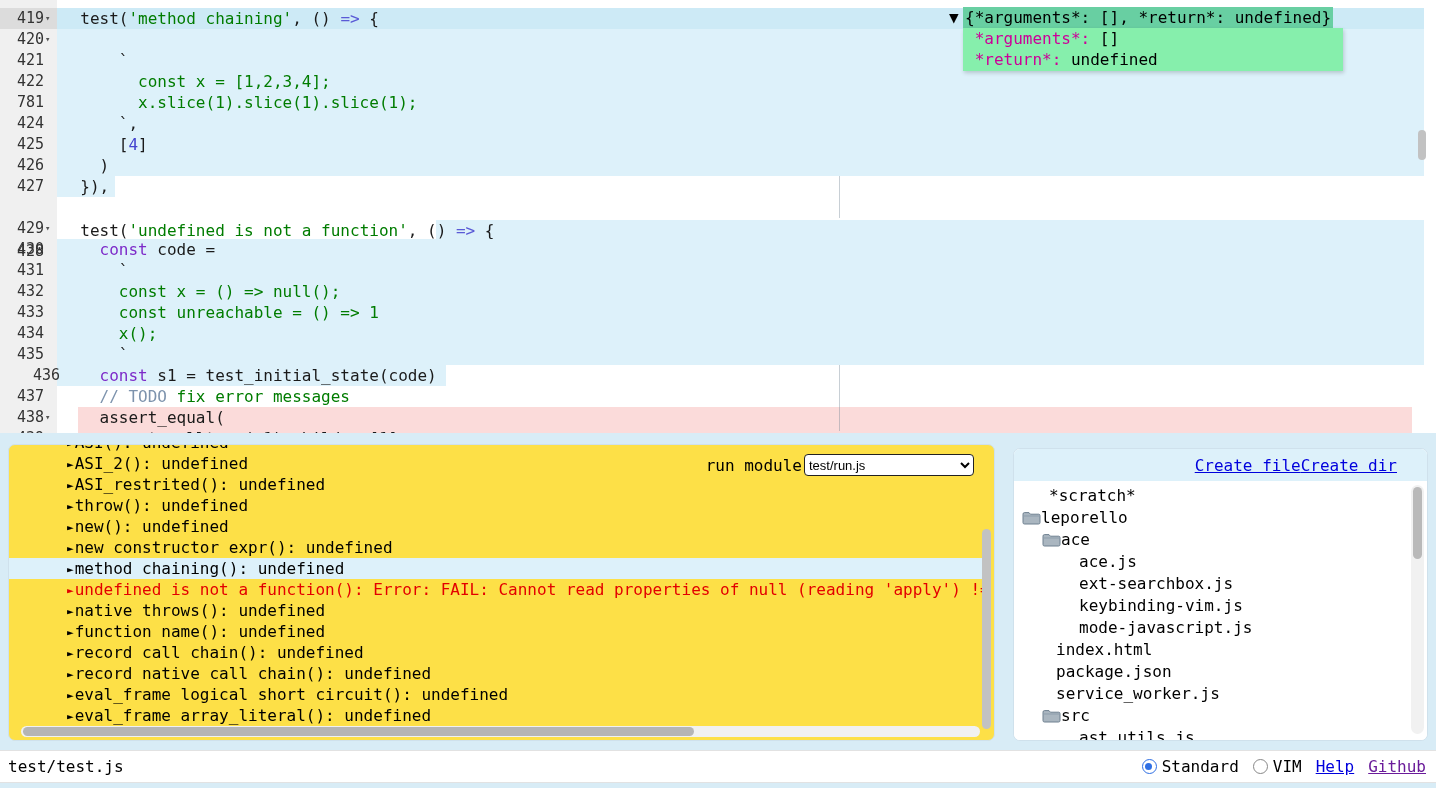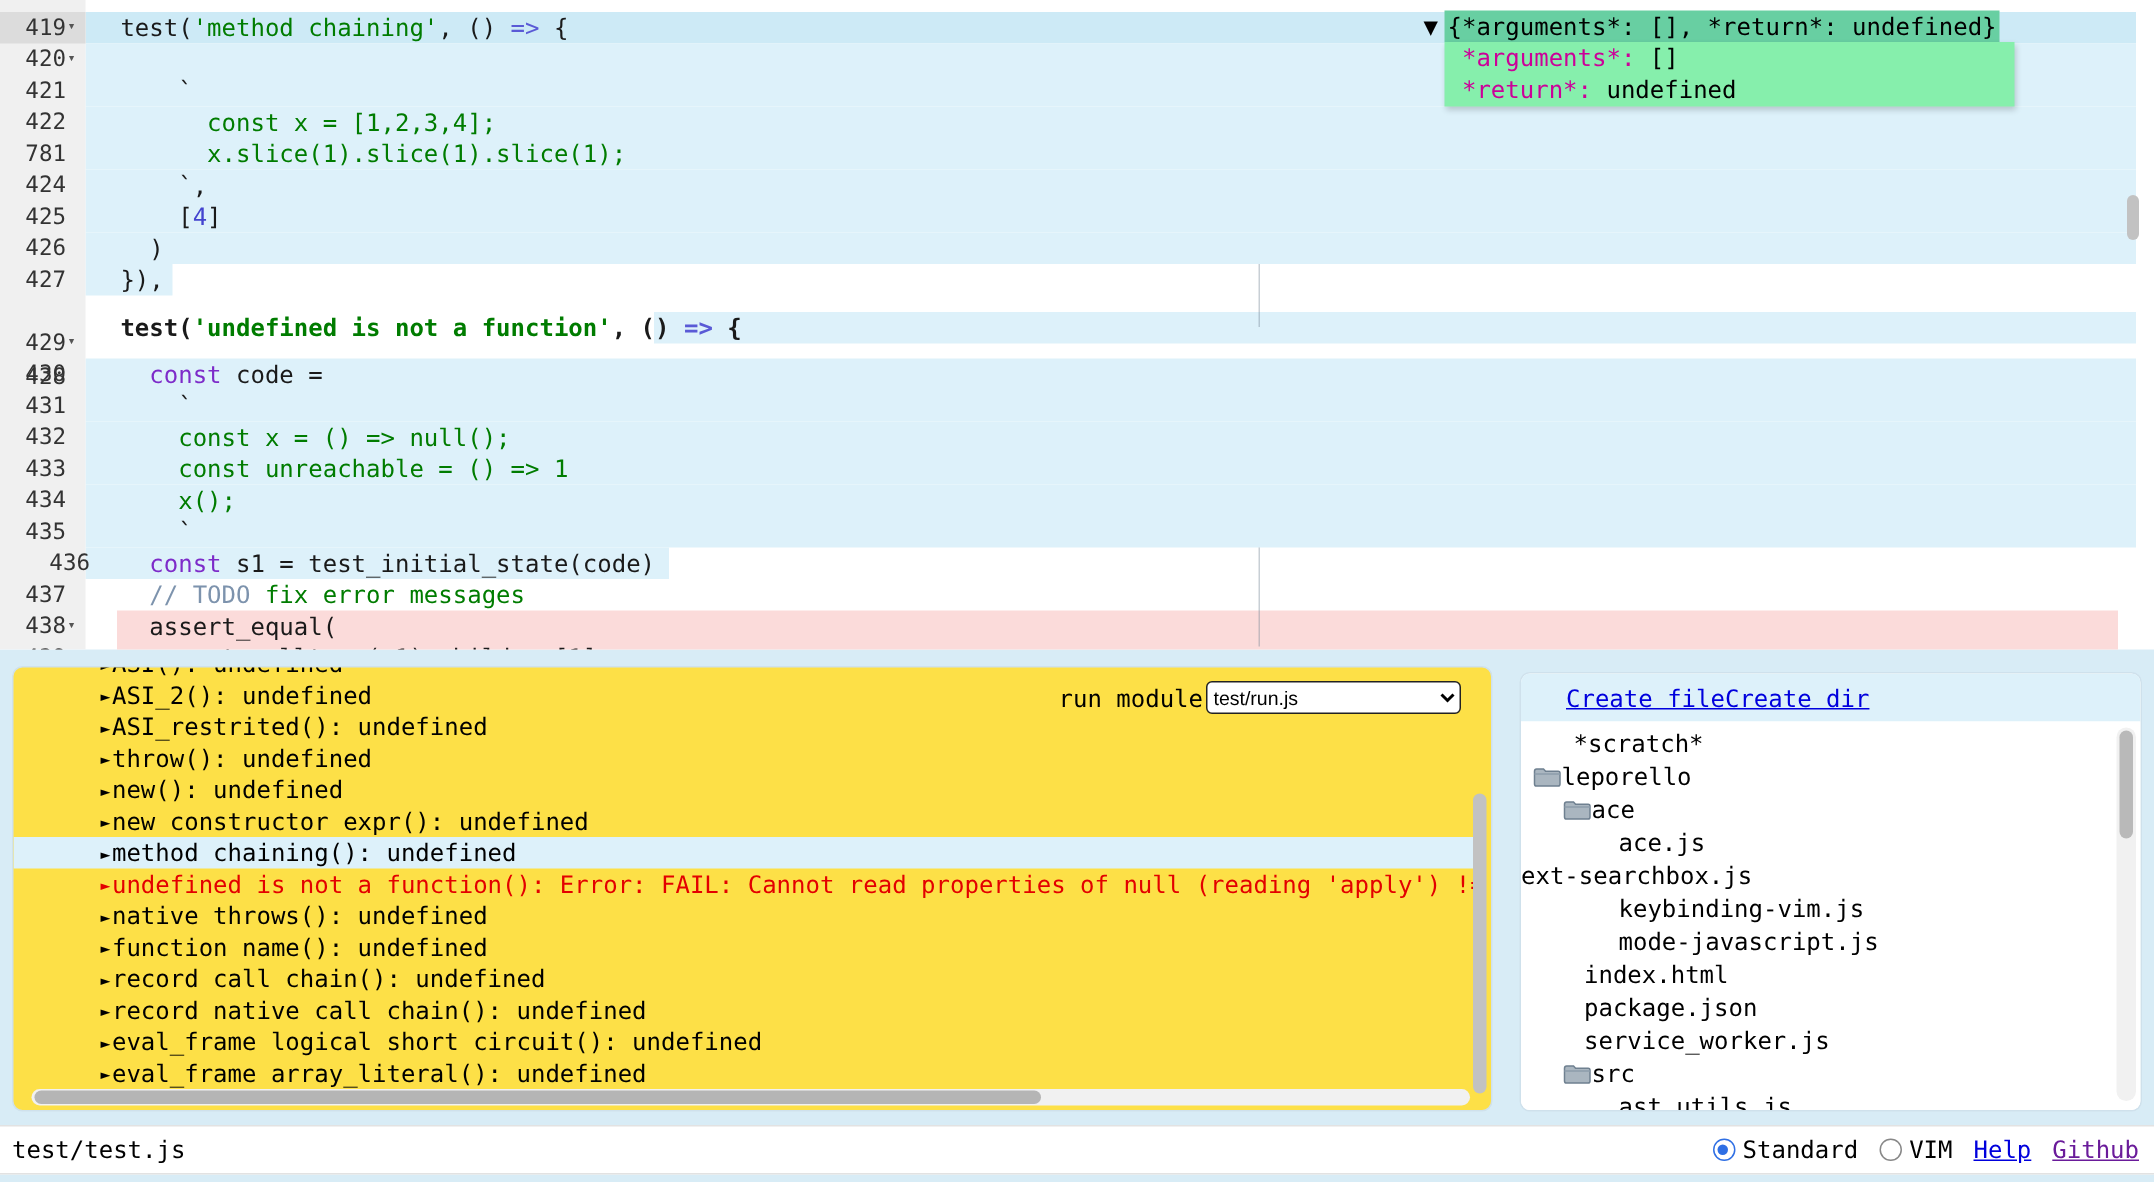--- a/index.html
+++ b/index.html
@@ -47,21 +47,21 @@
   #run-module label{font-size:16px;color:#000;}
   #run-module select{width:170px;height:22px;font-family:"Liberation Sans",sans-serif;font-size:13px;
     border:1px solid #222;border-radius:4px;background:#fff;}
   #out-hscroll{position:absolute;left:12px;right:14px;bottom:3px;height:11px;background:var(--scrolltrack);border-radius:6px;}
   #out-hscroll .thumb{position:absolute;left:2px;top:1px;height:9px;width:70%;background:#b5b5b5;border-radius:6px;}
   #out-vscroll{position:absolute;right:3px;top:84px;width:9px;height:200px;background:var(--scroll);border-radius:5px;}
   
   #files{position:absolute;left:1013px;top:448px;width:415px;height:293px;background:#fff;
     border-radius:7px;overflow:hidden;box-sizing:border-box;border:1px solid var(--panel-border);}
   #files-header{position:absolute;left:0;top:0;right:0;height:32px;background:var(--blue);
-    display:flex;align-items:center;justify-content:flex-start;padding:0 30px;}
+    display:flex;align-items:center;justify-content:flex-end;padding:0 30px;}
   #files-header a{font-size:16px;color:var(--link);text-decoration:underline;cursor:pointer;}
   #tree{position:absolute;left:0;top:32px;right:0;bottom:0;background:#fff;}
   .tree-row{position:absolute;left:0;right:18px;height:22px;line-height:22px;font-size:16px;
     white-space:pre;color:#000;}
   .tree-row svg{vertical-align:-2px;}
   #tree-vtrack{position:absolute;right:3px;top:36px;bottom:6px;width:13px;background:var(--scrolltrack);border-radius:7px;}
   #tree-vtrack .thumb{position:absolute;left:2px;top:2px;width:9px;height:72px;background:#b9b9b9;border-radius:5px;}
   
   #statusbar{position:absolute;left:0;top:750px;width:1436px;height:33px;background:#fff;
     border-top:1px solid #e2e2e2;border-bottom:1px solid #e2e2e2;box-sizing:border-box;}
@@ -110,21 +110,21 @@
         <div class="row-bg" style="left: 57px; right: 12px; background: var(--blue);"></div>
         <div class="row-text"><span class="tk-p">    )</span></div>
       </div>
       <div class="code-row" style="top: 176px;">
         <div class="row-bg" style="left: 57px; width: 58px; background: var(--blue);"></div>
         <div class="row-text"><span class="tk-p">  }),</span></div>
       </div>
       <div class="code-row" style="top: 197px;">
         <div class="row-text"></div>
       </div>
-      <div class="code-row" style="top: 208px; font-weight: bold;">
+      <div class="code-row" style="top: 220px;">
         <div class="row-bg" style="left: 436px; right: 12px; background: var(--blue);"></div>
         <div class="row-text"><span class="tk-p">  test(</span><span class="tk-s">'undefined is not a function'</span><span class="tk-p">, () </span><span class="tk-a">=&gt;</span><span class="tk-p"> {</span></div>
       </div>
       <div class="code-row" style="top: 239px;">
         <div class="row-bg" style="left: 57px; right: 12px; background: var(--blue);"></div>
         <div class="row-text"><span class="tk-p">    </span><span class="tk-k">const</span><span class="tk-p"> code =</span></div>
       </div>
       <div class="code-row" style="top: 260px;">
         <div class="row-bg" style="left: 57px; right: 12px; background: var(--blue);"></div>
         <div class="row-text"><span class="tk-p">      `</span></div>
@@ -230,21 +230,21 @@
       <div class="tree-row" style="top: 4px; padding-left: 35px;"><span>*scratch*</span></div>
       <div class="tree-row" style="top: 26px; padding-left: 8px;"><span><svg width="19" height="14" viewBox="0 0 19 14">
             <path d="M1 3.2 Q1 1.6 2.4 1.6 L7 1.6 L8.4 3.2 L16.8 3.2 Q18 3.2 18 4.6 L18 11.6 Q18 13 16.6 13 L2.4 13 Q1 13 1 11.6 Z" fill="#aab6c0" stroke="#6f8090" stroke-width="1"></path>
             <path d="M1 5 L18 5" stroke="#8d9dab" stroke-width="1"></path>
           </svg></span><span>leporello</span></div>
       <div class="tree-row" style="top: 48px; padding-left: 28px;"><span><svg width="19" height="14" viewBox="0 0 19 14">
             <path d="M1 3.2 Q1 1.6 2.4 1.6 L7 1.6 L8.4 3.2 L16.8 3.2 Q18 3.2 18 4.6 L18 11.6 Q18 13 16.6 13 L2.4 13 Q1 13 1 11.6 Z" fill="#aab6c0" stroke="#6f8090" stroke-width="1"></path>
             <path d="M1 5 L18 5" stroke="#8d9dab" stroke-width="1"></path>
           </svg></span><span>ace</span></div>
       <div class="tree-row" style="top: 70px; padding-left: 65px;"><span>ace.js</span></div>
-      <div class="tree-row" style="top: 92px; "><span>ext-searchbox.js</span></div>
+      <div class="tree-row" style="top: 92px; padding-left: 65px;"><span>ext-searchbox.js</span></div>
       <div class="tree-row" style="top: 114px; padding-left: 65px;"><span>keybinding-vim.js</span></div>
       <div class="tree-row" style="top: 136px; padding-left: 65px;"><span>mode-javascript.js</span></div>
       <div class="tree-row" style="top: 158px; padding-left: 42px;"><span>index.html</span></div>
       <div class="tree-row" style="top: 180px; padding-left: 42px;"><span>package.json</span></div>
       <div class="tree-row" style="top: 202px; padding-left: 42px;"><span>service_worker.js</span></div>
       <div class="tree-row" style="top: 224px; padding-left: 28px;"><span><svg width="19" height="14" viewBox="0 0 19 14">
             <path d="M1 3.2 Q1 1.6 2.4 1.6 L7 1.6 L8.4 3.2 L16.8 3.2 Q18 3.2 18 4.6 L18 11.6 Q18 13 16.6 13 L2.4 13 Q1 13 1 11.6 Z" fill="#aab6c0" stroke="#6f8090" stroke-width="1"></path>
             <path d="M1 5 L18 5" stroke="#8d9dab" stroke-width="1"></path>
           </svg></span><span>src</span></div>
       <div class="tree-row" style="top: 246px; padding-left: 65px;"><span>ast_utils.js</span></div>

